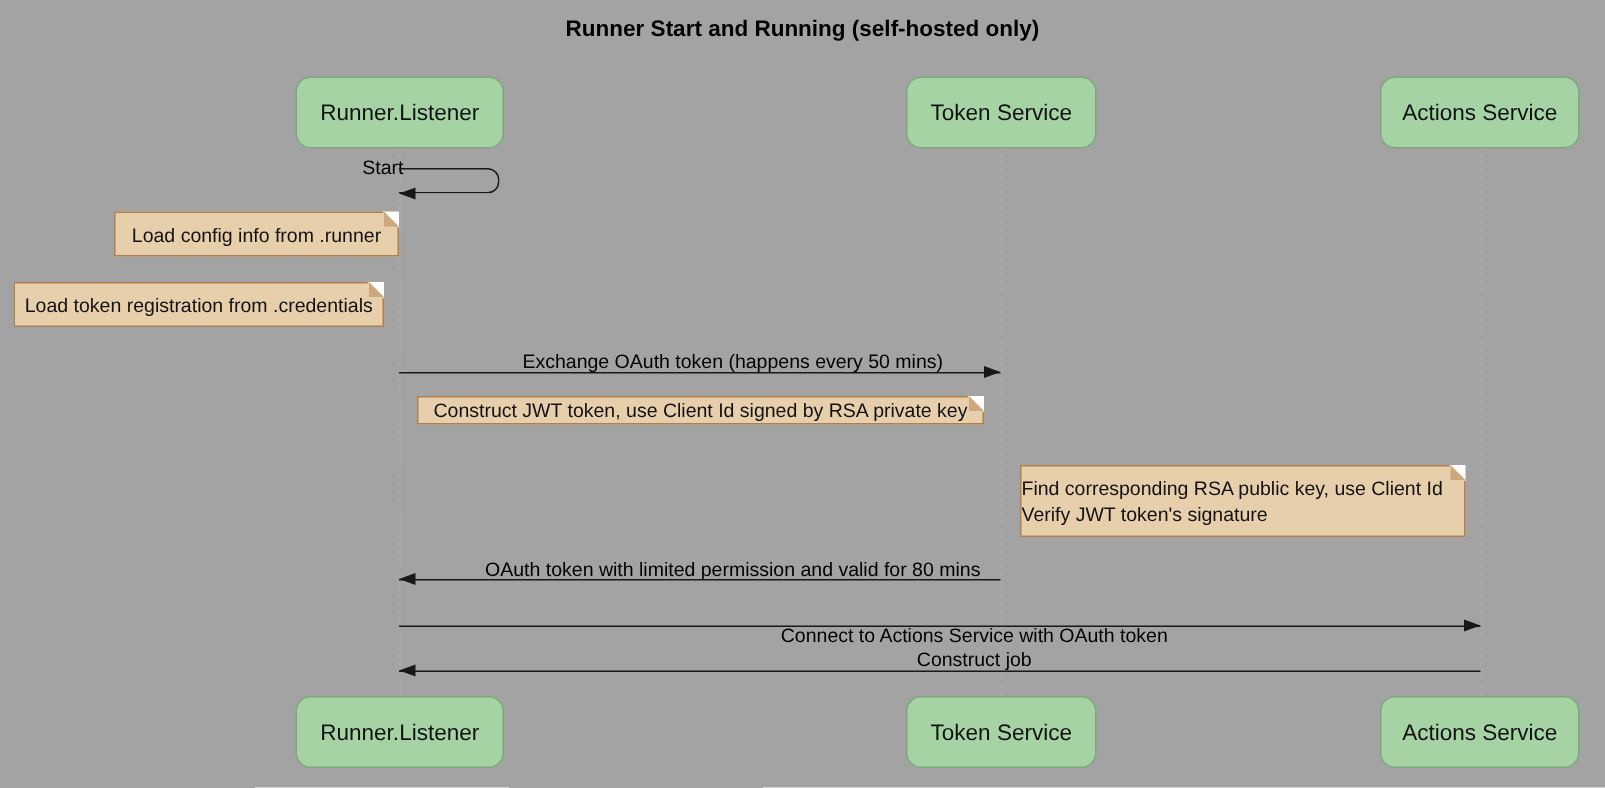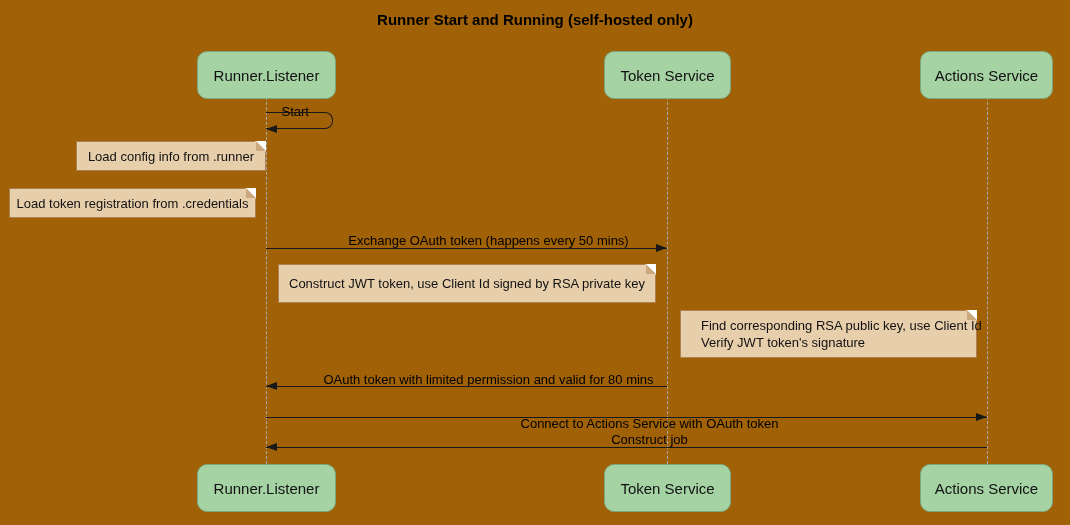--- a/index.html
+++ b/index.html
@@ -1,17 +1,17 @@
 <!DOCTYPE html>
 <html><head>
 <meta charset="utf-8">
 <style>
   html,body { margin:0; padding:0; background:#ffffff; }
   .canvas {
-    position:relative; width:1070px; height:525px; background:#a16207;
+    position:relative; width:1070px; height:525px; background:#a3a3a3;
     font-family:"Liberation Sans", sans-serif; color:#000; overflow:hidden;
   }
   .title {
     position:absolute; left:0; top:11px; width:1070px; text-align:center;
     font-size:15px; font-weight:bold; color:#000;
   }
   .lifeline {
     position:absolute; top:87px; height:377px; width:0;
     border-left:1px dashed #a9a9a9; z-index:1;
   }
@@ -19,21 +19,21 @@
     position:absolute; height:48px; background:#a5d3a4; border:1px solid #7fa77f;
     border-radius:10px; display:flex; align-items:center; justify-content:center;
     font-size:15px; color:#111; z-index:3; box-sizing:border-box;
   }
   .note {
     position:absolute; background:#e8cfac; border:1px solid #ae7f50;
     font-size:13px; color:#111; z-index:4; box-sizing:border-box;
     display:flex; flex-direction:column; justify-content:center;
   }
   .note.center { align-items:center; text-align:center; }
-  .note.left { align-items:flex-start; text-align:left; padding-left:20px; padding-right:16px; }
+  .note.left { align-items:flex-start; text-align:left; padding-left:0; padding-right:16px; }
   .note .fold-icon {
     position:absolute; top:-1px; right:-1px; width:0; height:0;
     border-top:11px solid #ffffff; border-left:11px solid transparent; z-index:5;
   }
   .note .fold-icon::after {
     content:""; position:absolute; top:-11px; right:0; width:0; height:0;
     border-bottom:10px solid #cba87e; border-right:10px solid transparent;
   }
   .note .note-line { display:block; line-height:17px; white-space:nowrap; }
   .msg-line {
@@ -54,21 +54,21 @@
   .self-loop {
     position:absolute; left:266px; top:112px; width:66px; height:15px;
     border-top:1px solid #181818; border-right:1px solid #181818; border-bottom:1px solid #181818;
     border-radius:0 8px 8px 0; z-index:2; box-sizing:content-box;
   }
   .self-loop .arrowhead-self {
     position:absolute; left:0; bottom:-5px; width:0; height:0;
     border-right:11px solid #181818; border-top:4px solid transparent; border-bottom:4px solid transparent;
   }
   .self-label {
-    position:absolute; right:761px; top:104px; font-size:13px; white-space:nowrap; z-index:2;
+    position:absolute; right:801px; top:104px; font-size:13px; white-space:nowrap; z-index:2;
   }
 </style>
 </head>
 <body>
 
 <div class="canvas">
 
   <div class="title">Runner Start and Running (self-hosted only)</div>
 
   <div class="lifeline" style="left:266px;"></div>
@@ -97,21 +97,21 @@
   <div class="note center" style="left:9px; top:188px; width:247px; height:30px;">
     <span class="fold-icon"></span>
     <span class="note-line">Load token registration from .credentials</span>
   </div>
 
   <span class="msg-label" style="left:466px; top:233px;">Exchange OAuth token (happens every 50 mins)</span>
   <div class="msg-line" style="left:266px; top:248px; width:401px;">
     <span class="arrowhead-right"></span>
   </div>
 
-  <div class="note center" style="left:278px; top:264px; width:378px; height:39px;">
+  <div class="note center" style="left:278px; top:264px; width:378px; height:19px;">
     <span class="fold-icon"></span>
     <span class="note-line">Construct JWT token, use Client Id signed by RSA private key</span>
   </div>
 
   <div class="note left" style="left:680px; top:310px; width:297px; height:48px;">
     <span class="fold-icon"></span>
     <span class="note-line">Find corresponding RSA public key, use Client Id</span>
     <span class="note-line">Verify JWT token's signature</span>
   </div>
 

